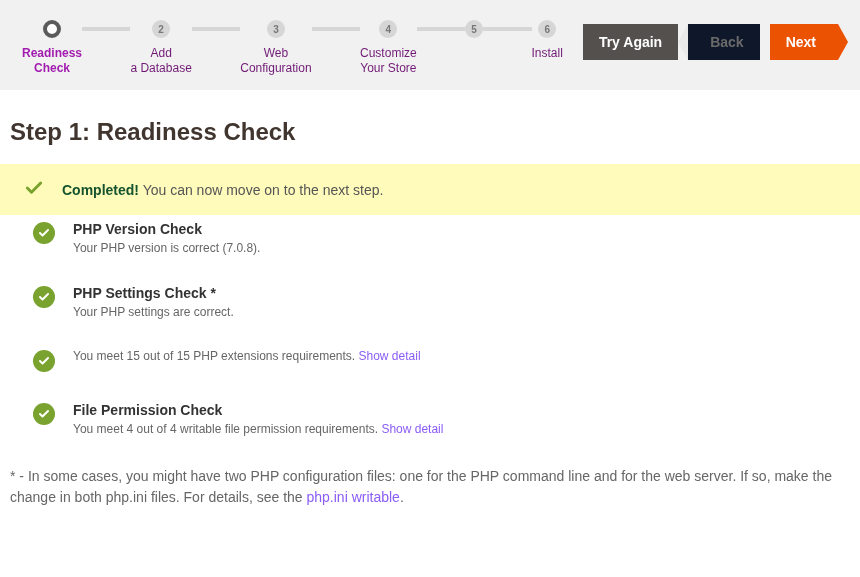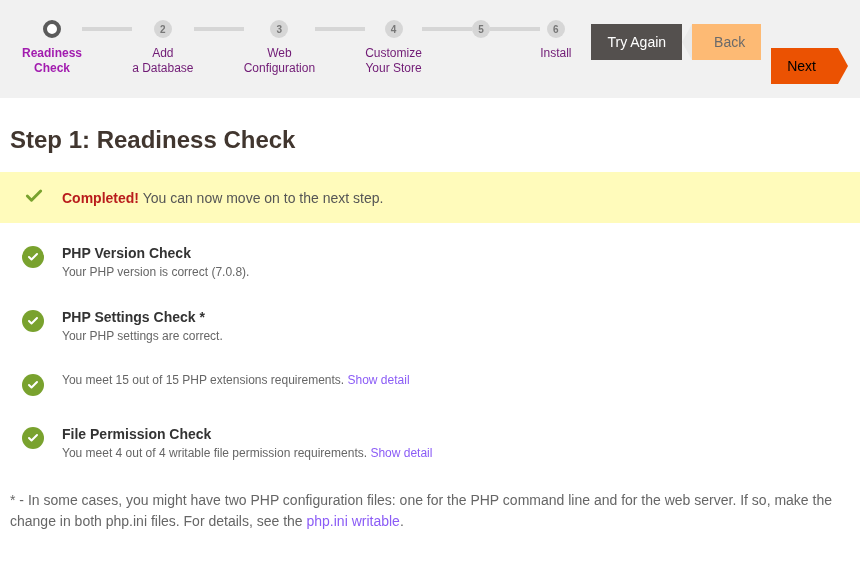--- a/index.html
+++ b/index.html
@@ -6,32 +6,32 @@
   body { font-family: "Helvetica Neue", Helvetica, Arial, sans-serif; font-size: 14px; color: #333; background: #fff; width: 860px; }
   .top-bar { background: #f1f1f1; padding: 20px 22px 14px 22px; display: flex; align-items: flex-start; }
   .stepper { display: flex; align-items: flex-start; flex: 1; position: relative; }
   .step { display: flex; flex-direction: column; align-items: center; position: relative; z-index: 2; }
   .step-circle { width: 18px; height: 18px; border-radius: 50%; background: #d6d6d6; color: #777; font-size: 10px; display:flex; align-items:center; justify-content:center; font-weight: 600; position: relative; z-index: 2; }
   .step.active .step-circle { background: #fff; border: 4px solid #5b5b5b; width: 18px; height: 18px; box-sizing: border-box; }
   .step-label { font-size: 12px; color: #701a75; text-align:center; margin-top: 8px; line-height: 1.25; white-space: pre-line; }
   .step.active .step-label { font-weight: 700; color: #a21caf; }
   .line { height: 4px; background: #d6d6d6; flex: 1; margin-top: 7px; position: relative; z-index:1; }
   .buttons { display: flex; gap: 10px; align-items: flex-start; margin-left: 20px; margin-top: 4px; }
-  .btn { font-size: 14px; font-weight: 400; border: none; cursor: pointer; padding: 10px 16px; display: inline-flex; align-items: center; }
+  .btn { font-size: 14px; font-weight: 700; border: none; cursor: pointer; padding: 10px 16px; display: inline-flex; align-items: center; }
   .btn-dark { background: #54504e; color: #fff; }
-  .btn-back { background: #fdba74; color: #6a6a6a; position: relative; padding-left: 22px; }
+  .btn-back { background: #0f172a; color: #6a6a6a; position: relative; padding-left: 22px; }
   .btn-back::before { content:""; position:absolute; left:-10px; top:0; border-top: 18px solid transparent; border-bottom: 18px solid transparent; border-right: 10px solid #e9e9e9; }
-  .btn-next { background: #eb5202; color: #000000; position: relative; padding-right: 22px; margin-top: 24px; }
+  .btn-next { background: #eb5202; color: #ffffff; position: relative; padding-right: 22px; }
   .btn-next::after { content:""; position:absolute; right:-10px; top:0; border-top: 18px solid transparent; border-bottom: 18px solid transparent; border-left: 10px solid #eb5202; }
   .page-title { font-size: 24px; color: #41362f; margin: 28px 0 18px 10px; }
   .alert { background: #fffbbb; padding: 14px 24px; display: flex; align-items: center; gap: 18px; }
   .check-big { color: #79a22e; }
   .alert-text { font-size: 14px; color: #555; }
-  .alert-text strong { color: #b91c1c; }
-  .checks { padding: 22px 10px 0 22px; }
+  .alert-text strong { color: #14532d; }
+  .checks { padding: 6px 10px 0 22px; margin-left: 11px; }
   .check-item { display: flex; gap: 18px; margin-bottom: 30px; align-items: flex-start; }
   .check-icon { width: 22px; height: 22px; border-radius: 50%; background: #79a22e; display:flex; align-items:center; justify-content:center; flex-shrink:0; margin-top:1px; }
   .check-icon svg { width: 12px; height: 12px; }
   .check-title { font-weight: 700; color: #333; font-size: 14px; margin-bottom: 4px; }
   .check-desc { font-size: 12px; color: #666; }
   .link { color: #8b5cf6; text-decoration: none; cursor: pointer; }
   .footnote { font-size: 14px; color: #666; margin: 18px 10px 14px 10px; line-height: 1.5; }
 </style>
 </head>
 <body>

